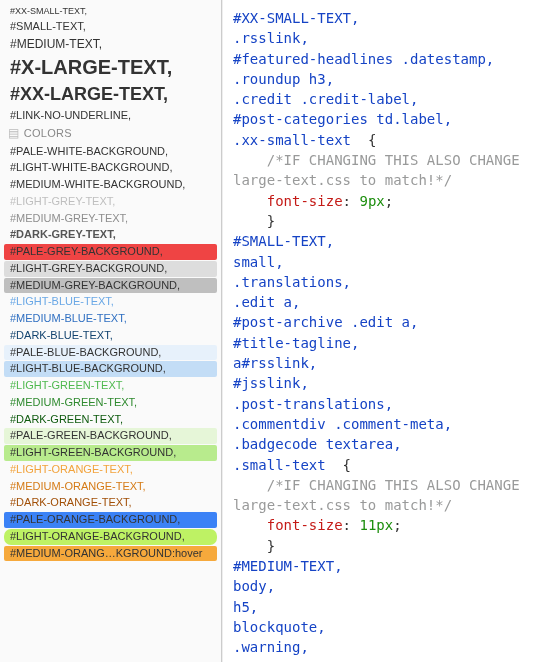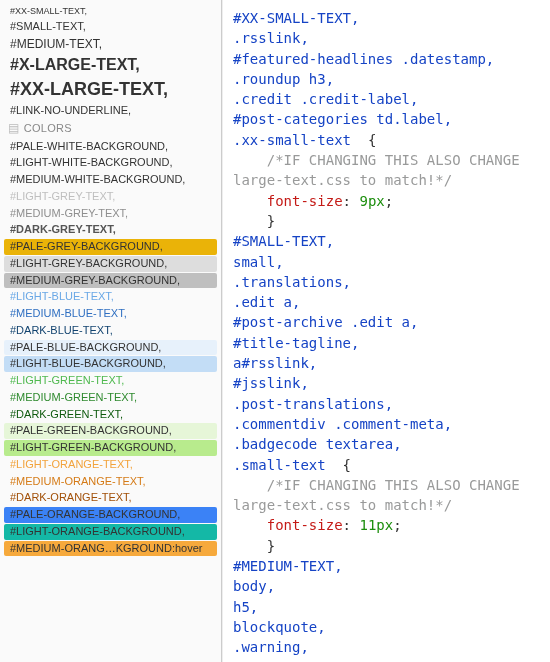--- a/index.html
+++ b/index.html
@@ -30,21 +30,21 @@
   border-radius: 2px;
   cursor: pointer;
   white-space: nowrap;
   overflow: hidden;
   text-overflow: ellipsis;
 }
 .nav-item.xx-small { font-size: 9px; }
 .nav-item.small { font-size: 11px; }
 .nav-item.medium { font-size: 12px; }
 .nav-item.large { font-size: 14px; }
-.nav-item.x-large { font-size: 16px; font-weight: bold; }
+.nav-item.x-large { font-size: 20px; font-weight: bold; }
 .nav-item.xx-large { font-size: 18px; font-weight: bold; }
 .nav-header {
   padding: 2px 6px;
   line-height: 1.2;
   color: #888;
   font-size: 11px;
   letter-spacing: 0.3px;
   display: flex;
   align-items: center;
   gap: 4px;
@@ -86,38 +86,38 @@
     <div class="nav-header">
       <span class="icon">▤</span>
       <span>COLORS</span>
     </div>
     <div class="nav-item small" style="color: rgb(51, 51, 51);">#PALE-WHITE-BACKGROUND,</div>
     <div class="nav-item small" style="color: rgb(51, 51, 51);">#LIGHT-WHITE-BACKGROUND,</div>
     <div class="nav-item small" style="color: rgb(51, 51, 51);">#MEDIUM-WHITE-BACKGROUND,</div>
     <div class="nav-item small" style="color: rgb(191, 191, 191);">#LIGHT-GREY-TEXT,</div>
     <div class="nav-item small" style="color: rgb(142, 142, 142);">#MEDIUM-GREY-TEXT,</div>
     <div class="nav-item small" style="color: rgb(85, 85, 85); font-weight: bold;">#DARK-GREY-TEXT,</div>
-    <div class="nav-item small" style="color: rgb(51, 51, 51); background: #eab308;">#PALE-GREY-BACKGROUND,</div>
+    <div class="nav-item small" style="color: rgb(51, 51, 51); background: #ef4444;">#PALE-GREY-BACKGROUND,</div>
     <div class="nav-item small" style="color: rgb(51, 51, 51); background: rgb(221, 221, 221);">#LIGHT-GREY-BACKGROUND,</div>
     <div class="nav-item small" style="color: rgb(51, 51, 51); background: rgb(191, 191, 191);">#MEDIUM-GREY-BACKGROUND,</div>
     <div class="nav-item small" style="color: rgb(106, 168, 230);">#LIGHT-BLUE-TEXT,</div>
     <div class="nav-item small" style="color: rgb(47, 111, 193);">#MEDIUM-BLUE-TEXT,</div>
     <div class="nav-item small" style="color: rgb(18, 67, 111);">#DARK-BLUE-TEXT,</div>
     <div class="nav-item small" style="color: rgb(51, 51, 51); background: rgb(231, 241, 251);">#PALE-BLUE-BACKGROUND,</div>
     <div class="nav-item small" style="color: rgb(51, 51, 51); background: rgb(195, 221, 246);">#LIGHT-BLUE-BACKGROUND,</div>
     <div class="nav-item small" style="color: rgb(79, 185, 79);">#LIGHT-GREEN-TEXT,</div>
     <div class="nav-item small" style="color: rgb(47, 138, 47);">#MEDIUM-GREEN-TEXT,</div>
     <div class="nav-item small" style="color: rgb(14, 90, 14);">#DARK-GREEN-TEXT,</div>
     <div class="nav-item small" style="color: rgb(51, 51, 51); background: rgb(230, 246, 216);">#PALE-GREEN-BACKGROUND,</div>
     <div class="nav-item small" style="color: rgb(51, 51, 51); background: rgb(184, 235, 141);">#LIGHT-GREEN-BACKGROUND,</div>
     <div class="nav-item small" style="color: rgb(242, 163, 60);">#LIGHT-ORANGE-TEXT,</div>
     <div class="nav-item small" style="color: rgb(213, 123, 23);">#MEDIUM-ORANGE-TEXT,</div>
     <div class="nav-item small" style="color: rgb(161, 79, 7);">#DARK-ORANGE-TEXT,</div>
     <div class="nav-item small" style="color: rgb(51, 51, 51); background: #3b82f6;">#PALE-ORANGE-BACKGROUND,</div>
-    <div class="nav-item small" style="color: rgb(51, 51, 51); background: #14b8a6;">#LIGHT-ORANGE-BACKGROUND,</div>
+    <div class="nav-item small" style="color: rgb(51, 51, 51); background: #bef264; border-radius: 7px;">#LIGHT-ORANGE-BACKGROUND,</div>
     <div class="nav-item small" style="color: rgb(51, 51, 51); background: rgb(246, 169, 60);">#MEDIUM-ORANG…KGROUND:hover</div>
   </div>
 
 <div class="right-panel">
   <div class="code" id="code"><span class="sel">#XX-SMALL-TEXT,</span>
 <span class="sel">.rsslink,</span>
 <span class="sel">#featured-headlines .datestamp,</span>
 <span class="sel">.roundup h3,</span>
 <span class="sel">.credit .credit-label,</span>
 <span class="sel">#post-categories td.label,</span>

